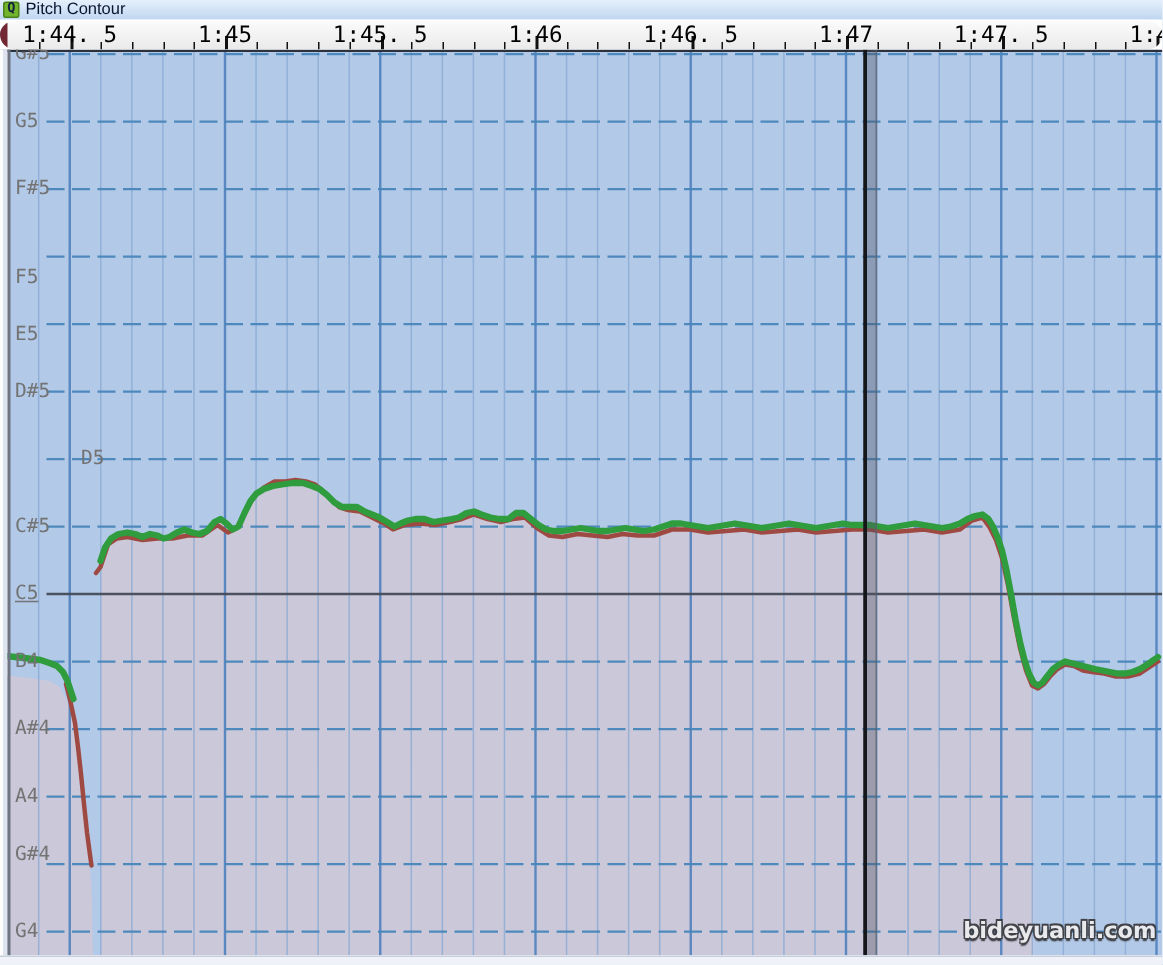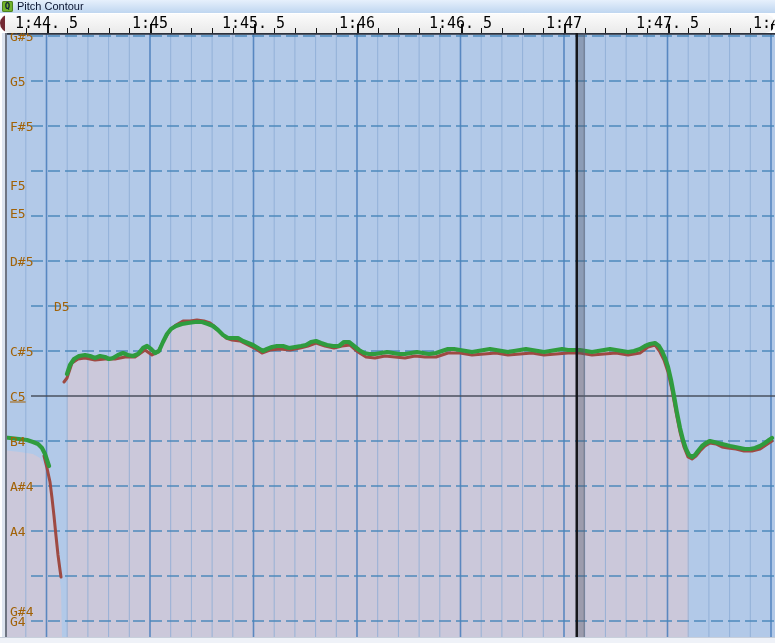--- a/index.html
+++ b/index.html
@@ -22,21 +22,21 @@
   .time-label{position:absolute;top:2px;transform:translateX(-50%);
     font:15px/15px "DejaVu Sans Mono",monospace;color:#000;white-space:pre;}
   .tick{position:absolute;bottom:0;width:1px;background:#111;}
   .tick.major{width:2px;}
   #ruler-end-block{position:absolute;left:0;top:1px;bottom:0;width:5px;background:#722832;}
 
   
   #plot{position:absolute;left:0;top:33px;width:775px;height:604px;overflow:hidden;}
   #plot svg{position:absolute;left:0;top:0;}
   .note-label{position:absolute;left:10px;transform:translateY(-50%);
-    font:13px/13px "DejaVu Sans Mono",monospace;color:#a16207;letter-spacing:0;}
+    font:13px/13px "DejaVu Sans Mono",monospace;color:#737373;letter-spacing:0;}
 
   
   #border-left-outer{position:absolute;left:0;top:33px;width:2px;height:604px;background:#fdfdfe;}
   #border-left-mid{position:absolute;left:2px;top:33px;width:3px;height:604px;background:#dde4ef;}
   #border-left-dark{position:absolute;left:5px;top:33px;width:2px;height:604px;background:#6e7482;}
   #border-bottom{position:absolute;left:0;top:637px;width:775px;height:6px;
     background:#eff2f8;border-top:1px solid #c7cfdb;box-sizing:border-box;}
 
   #watermark{position:absolute;right:4px;bottom:8px;z-index:5;
     font:bold 15px/17px "DejaVu Sans",sans-serif;color:#ececee;opacity:.95;
@@ -163,29 +163,30 @@
       <path d="M1,437 L10,438 L19,439 L27,440 L33,442 L38,444 L42,448 L45,454 L47,460 L49,466" fill="none" stroke="#2f9c3e" stroke-width="4.2" stroke-linejoin="round" stroke-linecap="round"></path>
       <rect x="575.5" y="33" width="2.5" height="604" fill="#15161a"></rect>
       <rect x="578" y="33" width="5.5" height="604" fill="rgb(80,85,100)" opacity="0.38"></rect>
       <rect x="583.5" y="33" width="1.2" height="604" fill="#595e6b" opacity="0.8"></rect>
     </svg>
   <div id="note-labels">
       <div class="note-label" style="top: 3px;">G#5</div>
       <div class="note-label" style="top: 48px;">G5</div>
       <div class="note-label" style="top: 93px;">F#5</div>
       <div class="note-label" style="top: 152px;">F5</div>
-      <div class="note-label" style="top: 180px;">E5</div>
+      <div class="note-label" style="top: 190px;">E5</div>
       <div class="note-label" style="top: 228px; text-align: center;">D#5</div>
       <div class="note-label" style="top: 273px; padding-left: 44px;">D5</div>
       <div class="note-label" style="top: 318px;">C#5</div>
       <div class="note-label" style="top: 363px; text-decoration: underline;">C5</div>
       <div class="note-label" style="top: 408px;">B4</div>
       <div class="note-label" style="top: 453px;">A#4</div>
       <div class="note-label" style="top: 498px; text-align: center;">A4</div>
-      <div class="note-label" style="top: 537px; margin-top: 41px;">G#4</div>
+      <div class="note-label" style="top: 537px;">G#4</div>
       <div class="note-label" style="top: 588px;">G4</div>
     </div>
+  <div id="watermark">bideyuanli.com</div>
 </div>
 
 <div id="border-left-outer"></div>
 <div id="border-left-mid"></div>
 <div id="border-left-dark"></div>
 <div id="border-bottom"></div>
 
 </body></html>

